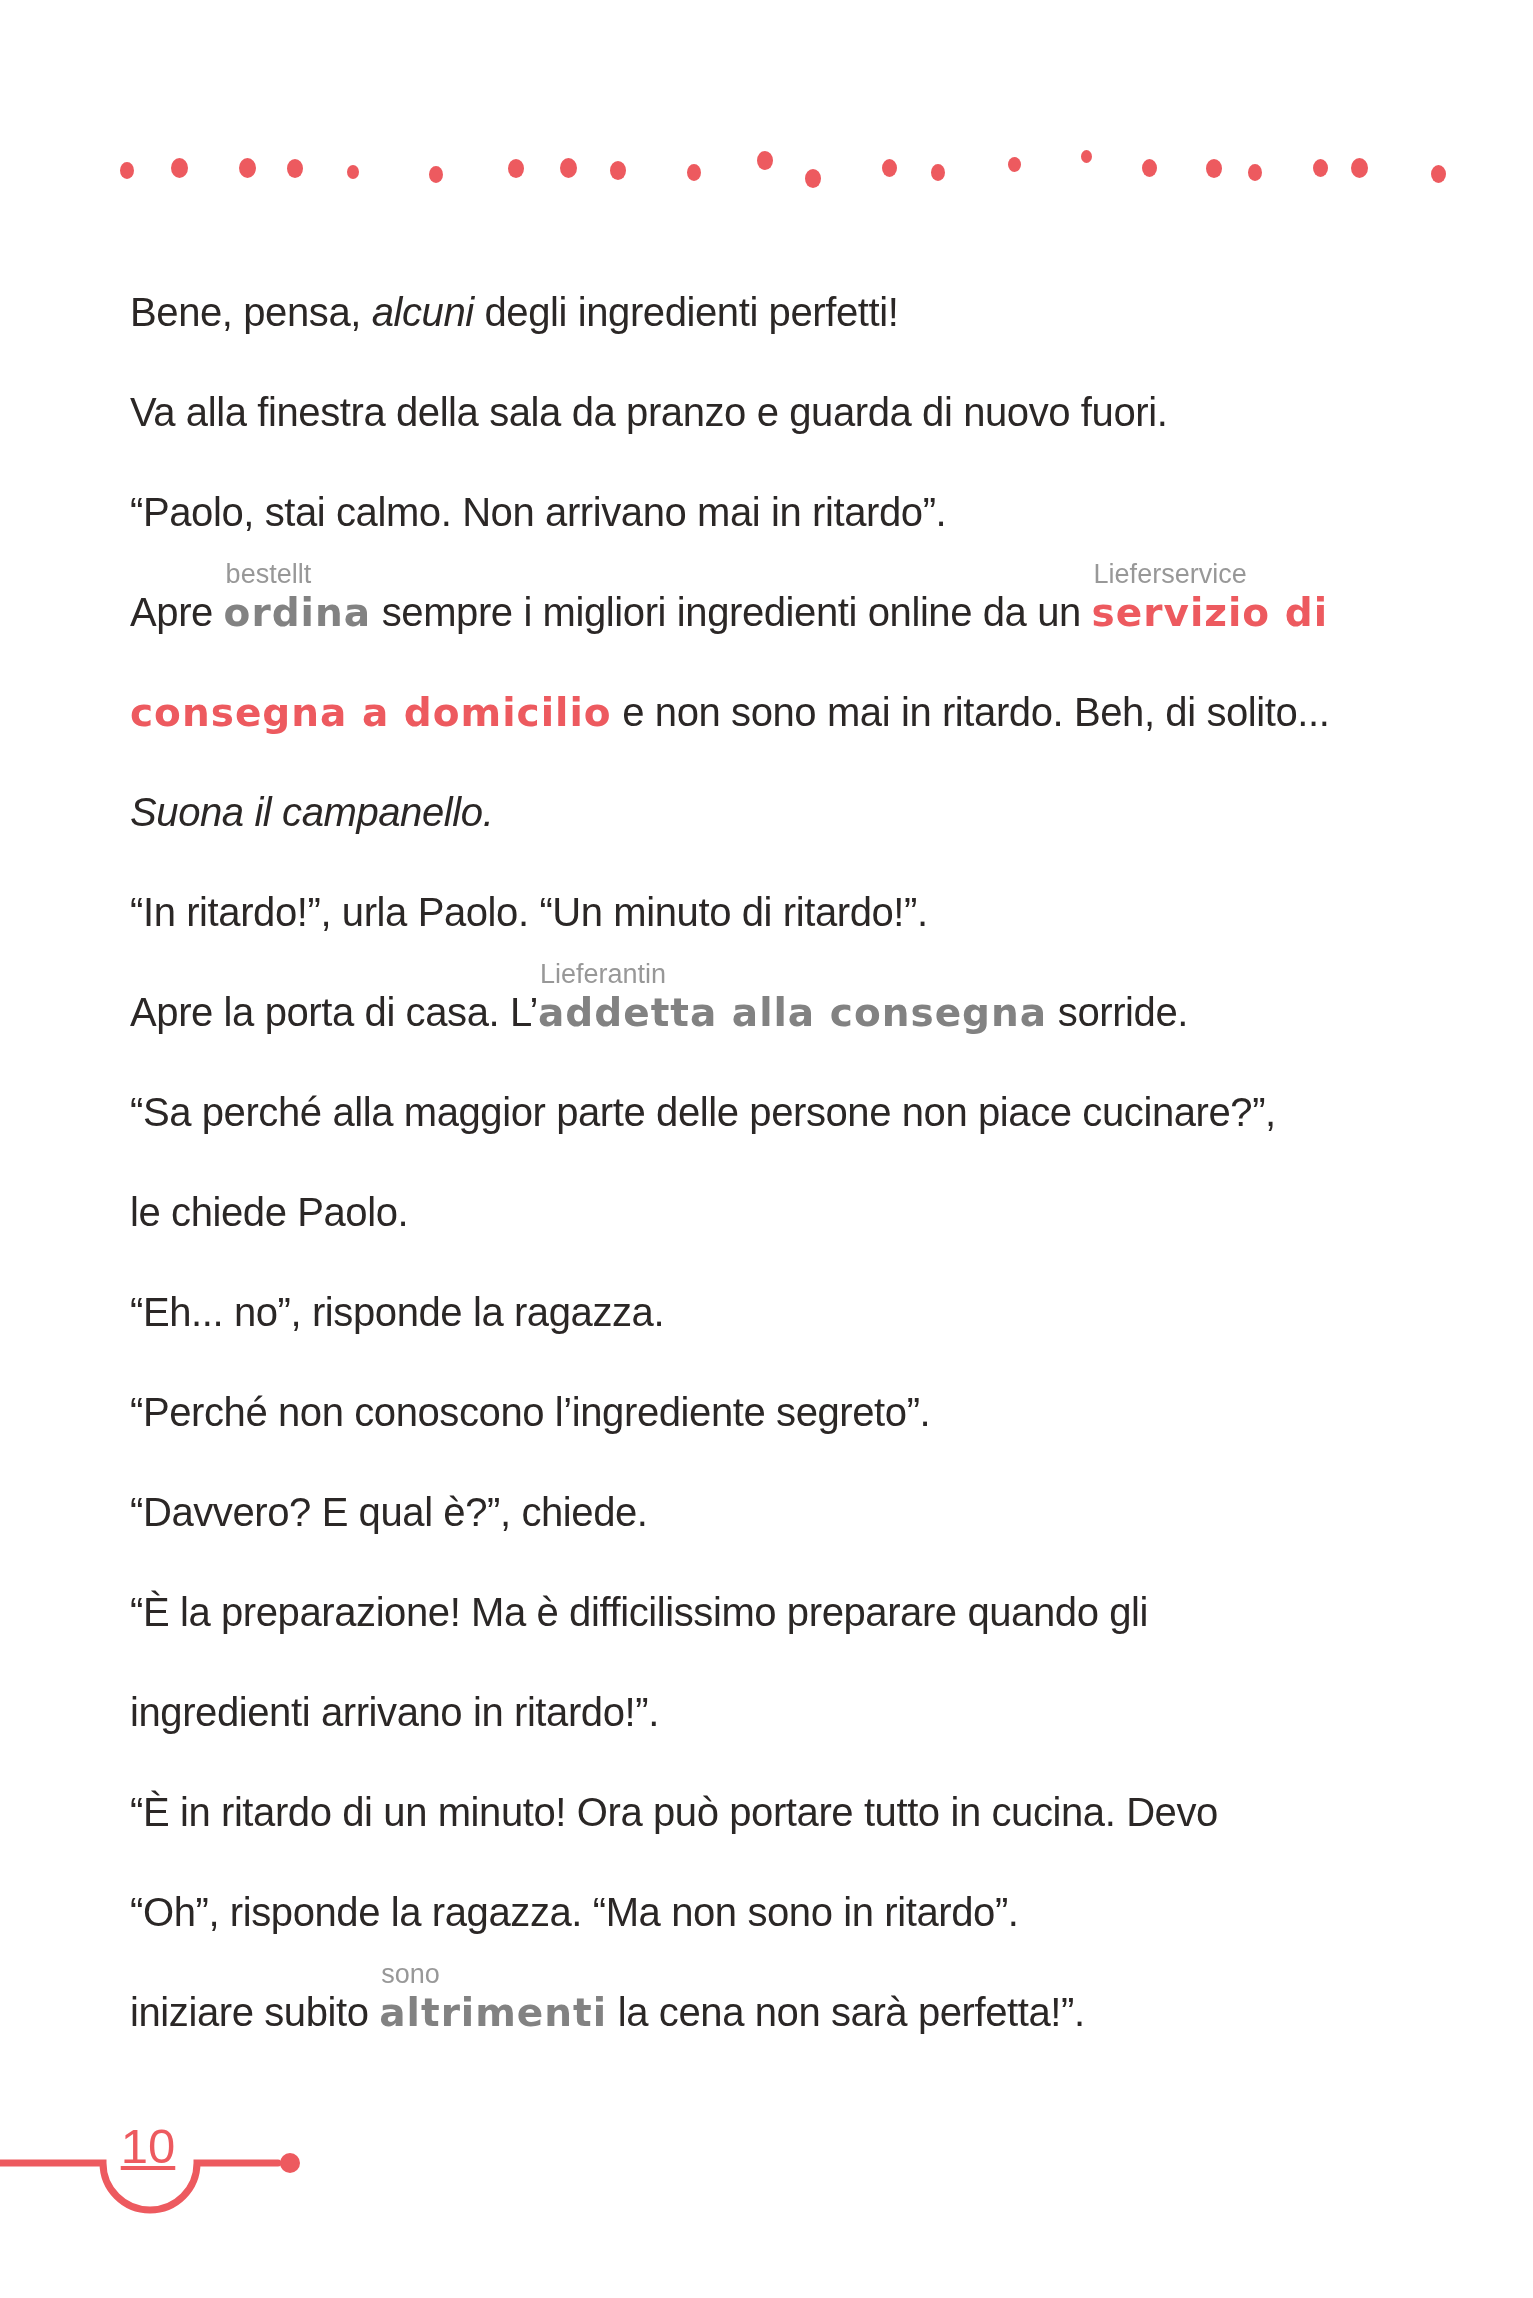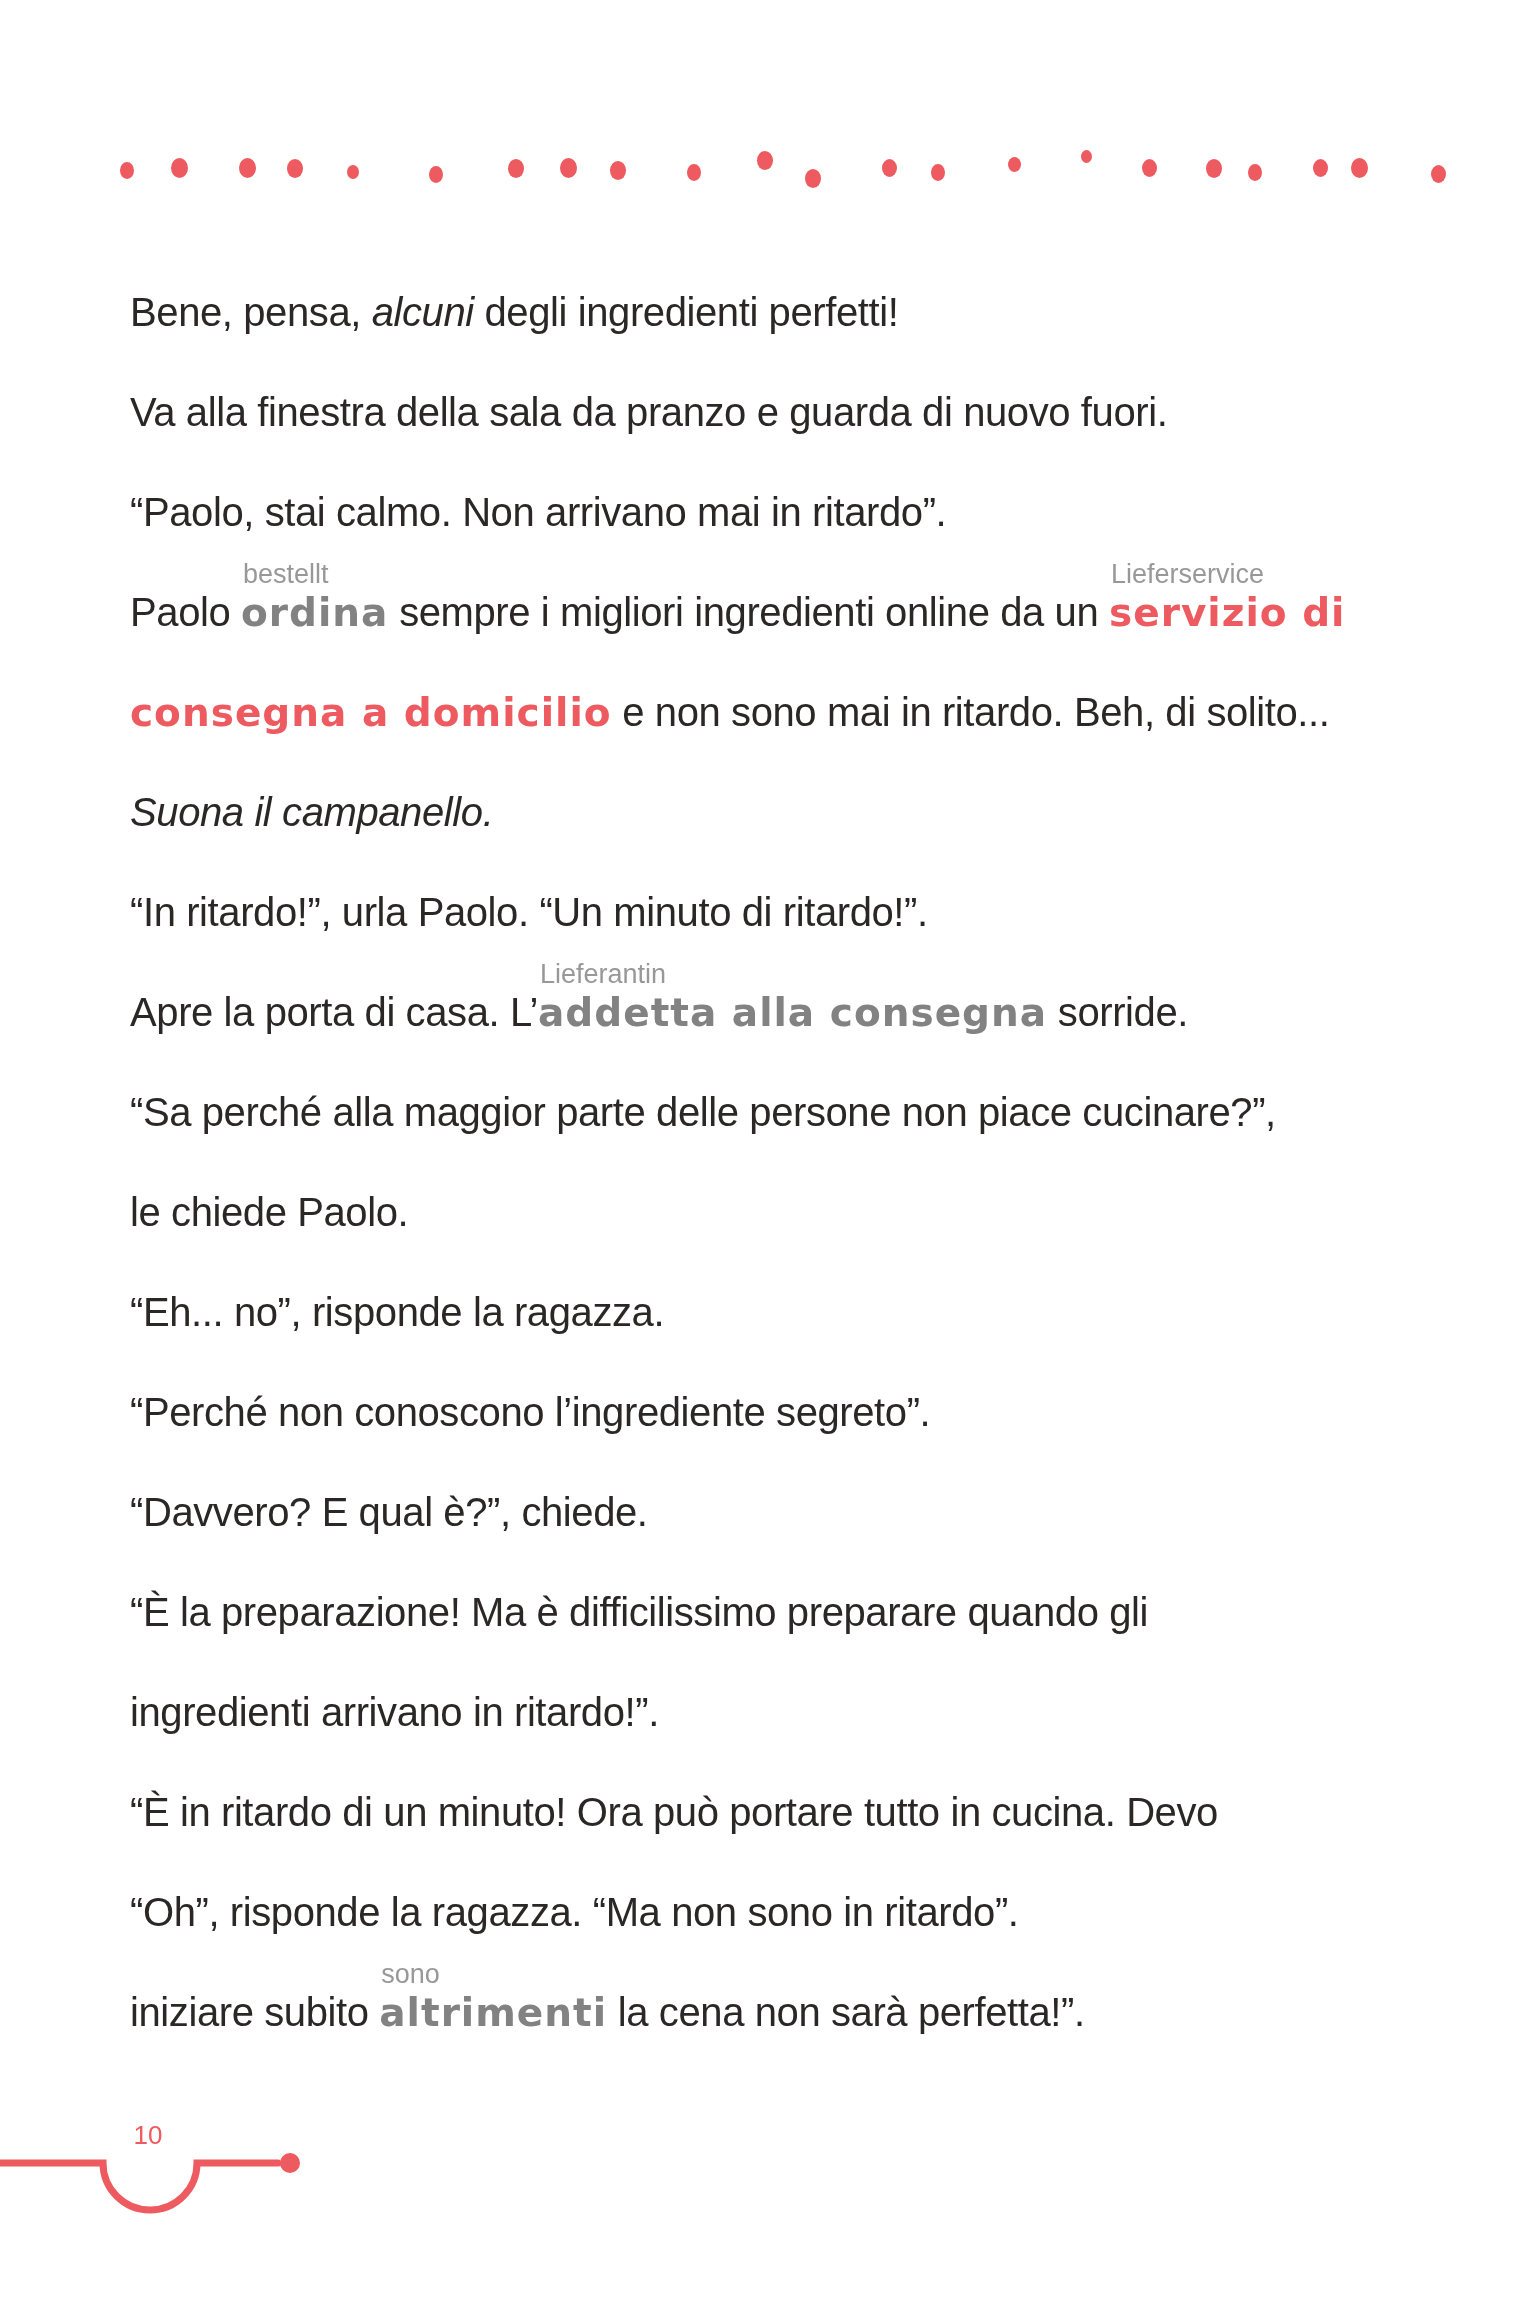--- a/index.html
+++ b/index.html
@@ -65,24 +65,25 @@
   }
   
   .footer{position:absolute;left:0;top:2118px;width:340px;height:100px;color:var(--accent,#ed5a5f);}
   .footer svg{display:block;}
   .page-number{
     position:absolute;
     left:108px;
     top:2122px;
     width:80px;
     text-align:center;
-    font-size:26px;
+    font-size:49px;
     font-weight:400;
     color:var(--accent,#ed5a5f);
     line-height:1;
+    text-decoration:underline;
   }
 </style>
 </head>
 <body>
 
 <div class="page">
 
   <div class="dots-row">
       <span class="dot" style="width: 14px; height: 17px; left: 120px; top: 161.5px;"></span>
       <span class="dot" style="width: 17px; height: 20px; left: 171px; top: 158px;"></span>
@@ -105,21 +106,21 @@
       <span class="dot" style="width: 14px; height: 17px; left: 1248px; top: 163.5px;"></span>
       <span class="dot" style="width: 15px; height: 18px; left: 1313px; top: 159px;"></span>
       <span class="dot" style="width: 17px; height: 20px; left: 1351px; top: 158px;"></span>
       <span class="dot" style="width: 15px; height: 18px; left: 1431px; top: 165px;"></span>
     </div>
 
   <div class="story">
       <div class="line"><span class="seg seg-normal">Bene, pensa, </span><span class="seg seg-italic">alcuni</span><span class="seg seg-normal"> degli ingredienti perfetti!</span></div>
       <div class="line"><span class="seg seg-normal">Va alla finestra della sala da pranzo e guarda di nuovo fuori.</span></div>
       <div class="line"><span class="seg seg-normal">“Paolo, stai calmo. Non arrivano mai in ritardo”.</span></div>
-      <div class="line"><span class="seg seg-normal">Paolo </span><span class="seg seg-bold-gray">ordina<span class="annotation">bestellt</span></span><span class="seg seg-normal"> sempre i migliori ingredienti online da un </span><span class="seg seg-bold-red">servizio di<span class="annotation">Lieferservice</span></span></div>
+      <div class="line"><span class="seg seg-normal">Apre </span><span class="seg seg-bold-gray">ordina<span class="annotation">bestellt</span></span><span class="seg seg-normal"> sempre i migliori ingredienti online da un </span><span class="seg seg-bold-red">servizio di<span class="annotation">Lieferservice</span></span></div>
       <div class="line"><span class="seg seg-bold-red">consegna a domicilio</span><span class="seg seg-normal"> e non sono mai in ritardo. Beh, di solito...</span></div>
       <div class="line"><span class="seg seg-italic">Suona il campanello.</span></div>
       <div class="line"><span class="seg seg-normal">“In ritardo!”, urla Paolo. “Un minuto di ritardo!”.</span></div>
       <div class="line"><span class="seg seg-normal">Apre la porta di casa. L’</span><span class="seg seg-bold-gray">addetta alla consegna<span class="annotation">Lieferantin</span></span><span class="seg seg-normal"> sorride.</span></div>
       <div class="line"><span class="seg seg-normal">“Sa perché alla maggior parte delle persone non piace cucinare?”,</span></div>
       <div class="line"><span class="seg seg-normal">le chiede Paolo.</span></div>
       <div class="line"><span class="seg seg-normal">“Eh... no”, risponde la ragazza.</span></div>
       <div class="line"><span class="seg seg-normal">“Perché non conoscono l’ingrediente segreto”.</span></div>
       <div class="line"><span class="seg seg-normal">“Davvero? E qual è?”, chiede.</span></div>
       <div class="line"><span class="seg seg-normal">“È la preparazione! Ma è difficilissimo preparare quando gli</span></div>

